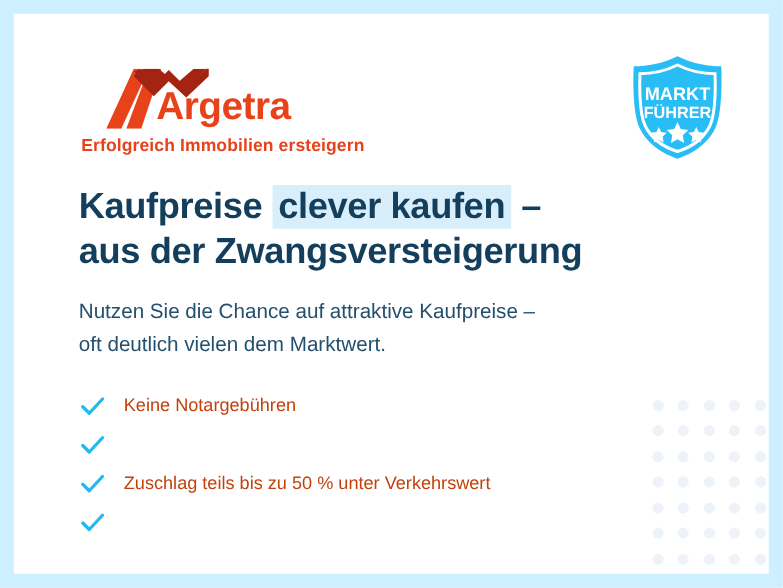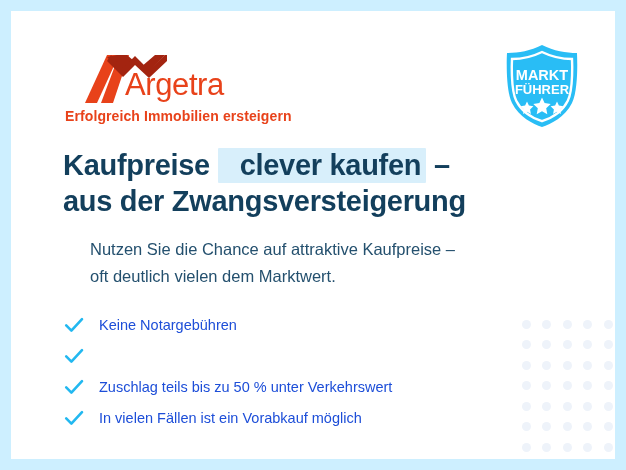--- a/index.html
+++ b/index.html
@@ -42,21 +42,21 @@
     position:absolute;
     left:52px; top:44px;
     width:190px; height:66px;
     z-index:2;
   }
   .logo-mark { position:absolute; left:0; top:0; width:180px; height:48px; }
   .logo-word {
     position:absolute;
     left:62px; top:14px;
     font-size:31px;
-    font-weight:400;
+    font-weight:700;
     color:#e8421a;
     letter-spacing:-0.4px;
     line-height:1;
   }
   .logo-tagline {
     position:absolute;
     left:2px; top:53px;
     font-size:14px;
     font-weight:700;
     color:#e8421a;
@@ -80,35 +80,34 @@
     font-size:29px;
     font-weight:700;
     line-height:36px;
     color:#133f5c;
     letter-spacing:-0.3px;
     z-index:2;
   }
   .hl-line { display:block; white-space:nowrap; }
   .hl-mark {
     background:#d8effb;
-    padding:1px 5px 2px 22px;
+    padding:1px 5px 2px 5px;
     border-radius:1px;
   }
 
   
   .subhead {
     position:absolute;
     left:52px; top:225px;
     width:500px;
     font-size:16.5px;
     font-weight:400;
     line-height:27px;
     color:#24506e;
     z-index:2;
-    margin-left:27px;
   }
   .sub-line { display:block; white-space:nowrap; }
 
   
   .bullets {
     position:absolute;
     left:52px; top:298px;
     width:480px;
     z-index:2;
   }
@@ -118,21 +117,21 @@
     height:31px;
   }
   .check-icon {
     width:22px; height:22px;
     flex:0 0 22px;
     margin-right:14px;
     display:block;
   }
   .bullet-label {
     font-size:14.5px;
-    color:#1d4ed8;
+    color:#c2410c;
     line-height:20px;
     white-space:nowrap;
   }
 </style>
 </head>
 <body>
 
 <div id="page">
   <div class="inner-card">
 
@@ -299,18 +298,17 @@
         <div class="bullet">
           <svg class="check-icon" viewBox="0 0 22 22">
             <path d="M3.2 11.4 L8.4 16.6 L19 5.2" fill="none" stroke="#22b8f0" stroke-width="2.6" stroke-linecap="round" stroke-linejoin="round"></path>
           </svg>
           <span class="bullet-label">Zuschlag teils bis zu 50 % unter Verkehrswert</span>
         </div>
         <div class="bullet">
           <svg class="check-icon" viewBox="0 0 22 22">
             <path d="M3.2 11.4 L8.4 16.6 L19 5.2" fill="none" stroke="#22b8f0" stroke-width="2.6" stroke-linecap="round" stroke-linejoin="round"></path>
           </svg>
-          <span class="bullet-label">In vielen Fällen ist ein Vorabkauf möglich</span>
         </div>
       </div>
 
   </div>
 </div>
 
 </body></html>

